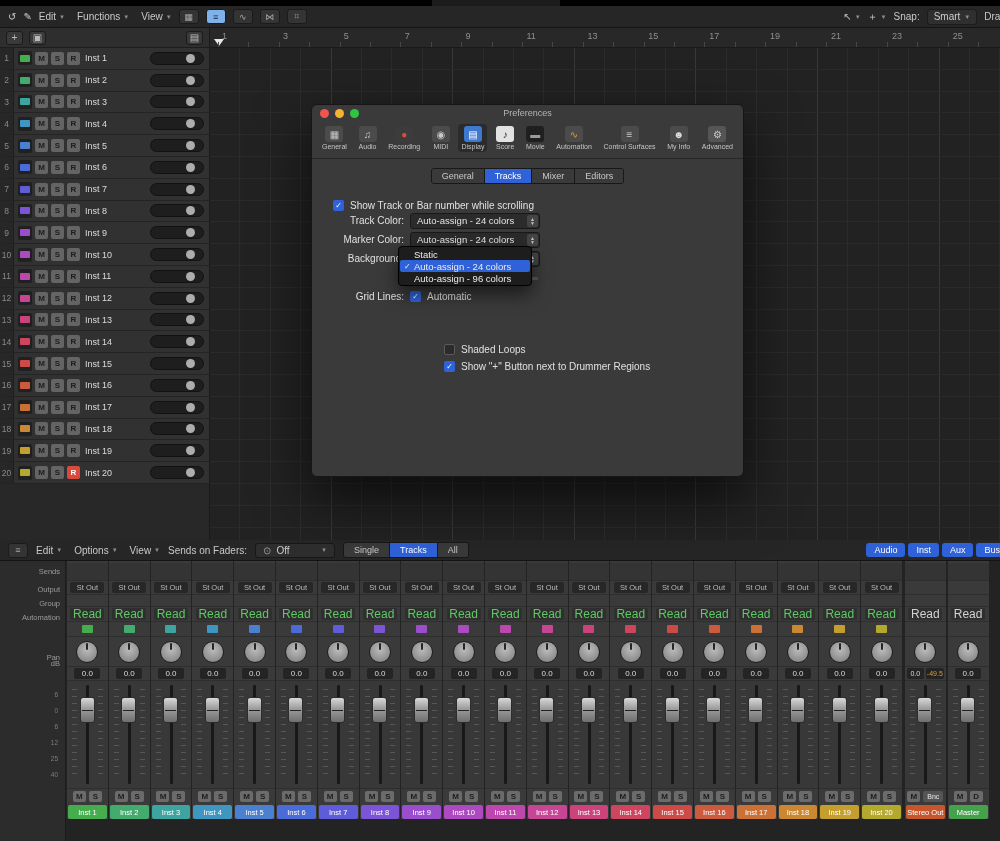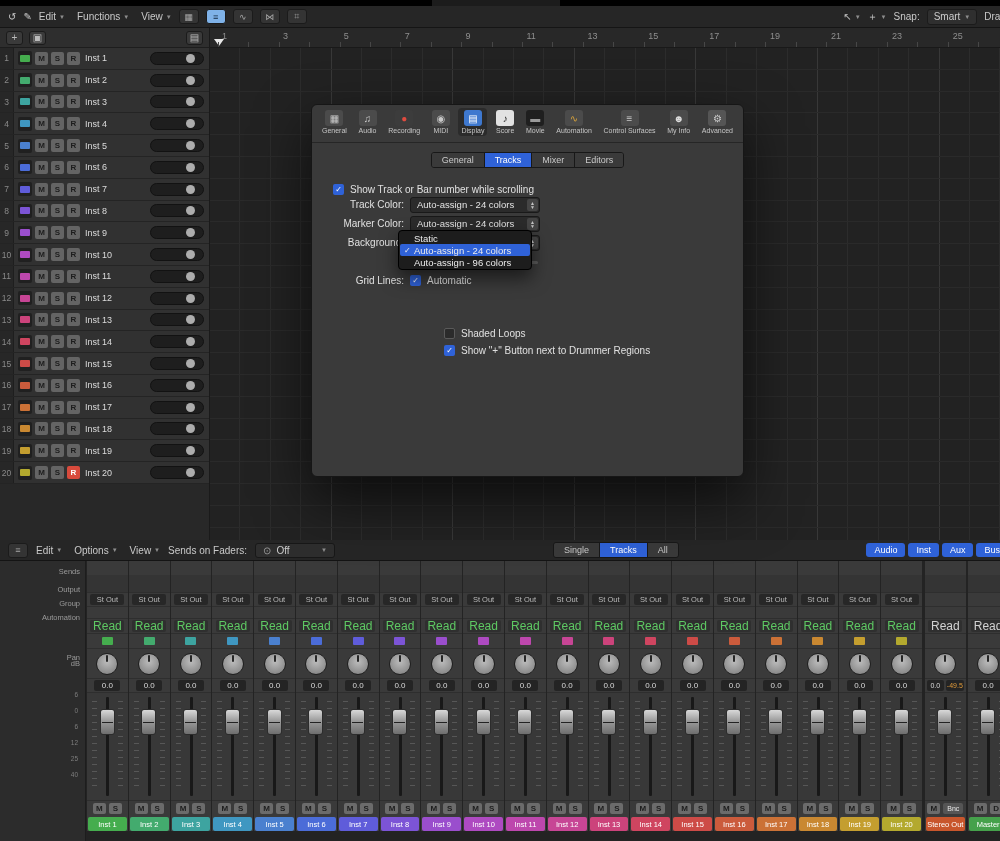--- a/index.html
+++ b/index.html
@@ -55,27 +55,27 @@
   .mixer-toolbar{height:21px;background:#262626;border-bottom:1px solid #141414;display:flex;align-items:center;gap:8px;padding:0 8px;overflow:hidden}
   .sof-box{display:flex;align-items:center;gap:5px;border:1px solid #181818;background:#2e2e2e;border-radius:3px;height:15px;padding:0 7px;min-width:80px}
   .seg{display:flex;border:1px solid #181818;border-radius:3px;overflow:hidden}
   .seg-item{padding:2px 10px;background:#3a3a3a;color:#c9c9c9;font-size:9px;border-right:1px solid #181818}
   .seg-item:last-child{border-right:none}
   .seg-item.sel{background:var(--accent,#2f62d8);color:#fff}
   .type-pills{margin-left:auto;display:flex;gap:3px;overflow:hidden;margin-right:-16px}
   .pill{padding:2px 8px;background:var(--accent,#2f62d8);color:#fff;border-radius:3px;font-size:9px;white-space:nowrap}
 
   .mixer-body{position:absolute;top:21px;left:0;right:0;bottom:0;display:flex}
-  .rail{width:86px;position:relative;background:#2c2c2c;border-right:1px solid #1d1d1d;flex:0 0 auto}
+  .rail{width:66px;position:relative;background:#2c2c2c;border-right:1px solid #1d1d1d;flex:0 0 auto}
   .rail-label{position:absolute;right:5px;font-size:7.5px;color:#9b9b9b;white-space:nowrap}
   .rail-scale{position:absolute;right:7px;top:130px;display:flex;flex-direction:column;gap:9px;font-size:6.5px;color:#7e7e7e;text-align:right}
 
   .strips{display:flex;gap:1px;padding-left:1px;align-items:flex-start}
   .strips-right{display:flex;gap:2px;margin-left:3px;align-items:flex-start}
-  .strip{flex:0 0 40.8px;width:40.8px;background:#3a3a3a;padding-top:14px;display:flex;flex-direction:column;align-items:center}
+  .strip{flex:0 0 40.8px;width:40.8px;background:#3a3a3a;padding-top:2px;display:flex;flex-direction:column;align-items:center}
   .row{width:100%;display:flex;align-items:center;justify-content:center;border-bottom:1px solid #2e2e2e;gap:2px}
   .row.sends{height:18px;background:#343434}
   .row.out{height:14px}
   .stout{width:34px;height:11px;background:#272727;border-radius:2px;color:#b9b9b9;font-size:7.5px;display:flex;align-items:center;justify-content:center}
   .row.grp{height:12px}
   .row.auto{height:15px}
   .readbtn{width:34px;height:12px;background:#2f2f2f;border-radius:2px;color:#5ec963;font-size:12px;display:flex;align-items:center;justify-content:center}
   .readbtn.lt{color:#d2d2d2}
   .row.icon{height:15px}
   .mini-key{width:11px;height:8px;border-radius:1px}
@@ -445,20 +445,26 @@
         <span class="t-name">Inst 20</span>
         <span class="t-vol">
           <span class="t-volknob"></span>
         </span>
       </div>
     </div>
   <div class="left-fill"></div>
   <div class="grid"></div>
 
   <div class="dialog">
+    <div class="dlg-titlebar">
+      <span class="tl red"></span>
+      <span class="tl yel"></span>
+      <span class="tl grn"></span>
+      <span class="dlg-title">Preferences</span>
+    </div>
     <div class="pt-row">
         <div class="pt-item">
           <div class="pt-icon" style="background: rgb(75, 75, 75);">▦</div>
           <div class="pt-label">General</div>
         </div>
         <div class="pt-item">
           <div class="pt-icon" style="background: rgb(75, 75, 75);">♫</div>
           <div class="pt-label">Audio</div>
         </div>
         <div class="pt-item">
@@ -587,21 +593,21 @@
           <span class="menu-item">Edit<span class="chev">▼</span></span>
           <span class="menu-item">Options<span class="chev">▼</span></span>
           <span class="menu-item">View<span class="chev">▼</span></span>
         </span>
       <span class="menu-item">Sends on Faders:</span>
       <span class="sof-box">
         <span style="color:#9a9a9a">⊙</span>
         <span>Off</span>
         <span class="chev" style="margin-left:auto">▼</span>
       </span>
-      <div class="seg" style="margin-left:210px">
+      <div class="seg" style="">
           <div class="seg-item">Single</div>
           <div class="seg-item sel">Tracks</div>
           <div class="seg-item">All</div>
         </div>
       <div class="type-pills">
           <span class="pill">Audio</span>
           <span class="pill">Inst</span>
           <span class="pill">Aux</span>
           <span class="pill">Bus</span>
         </div>

